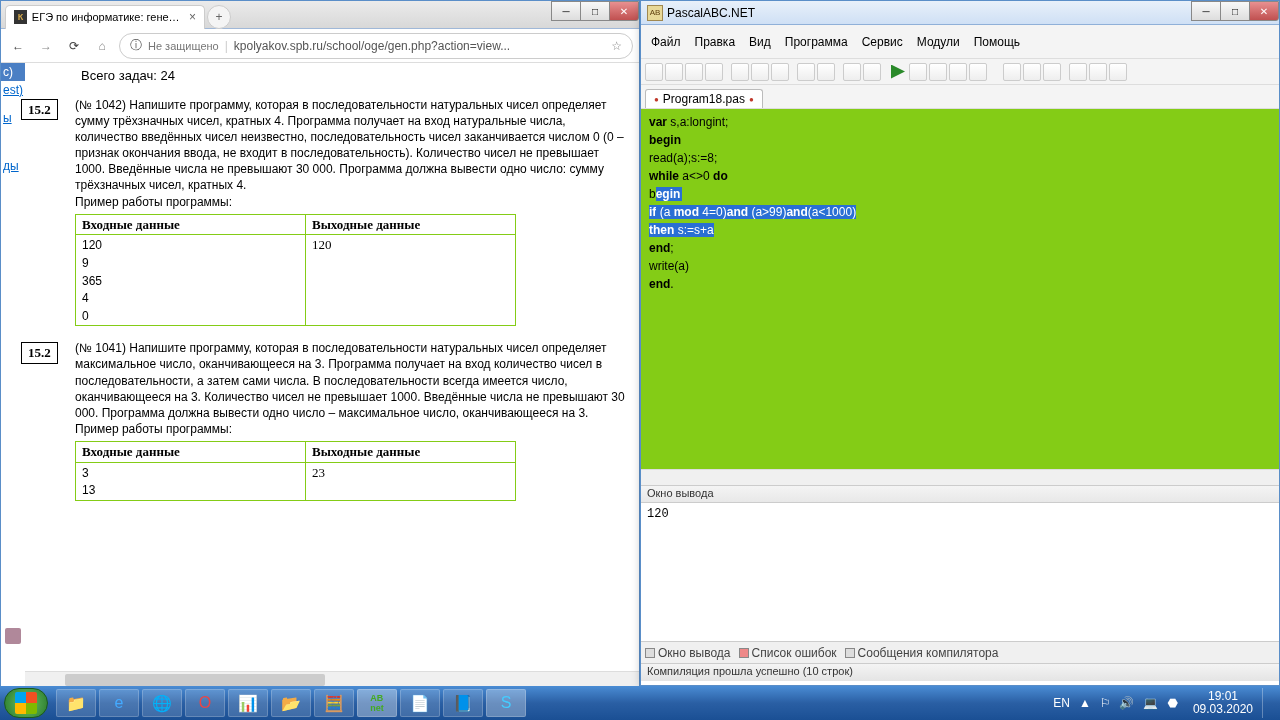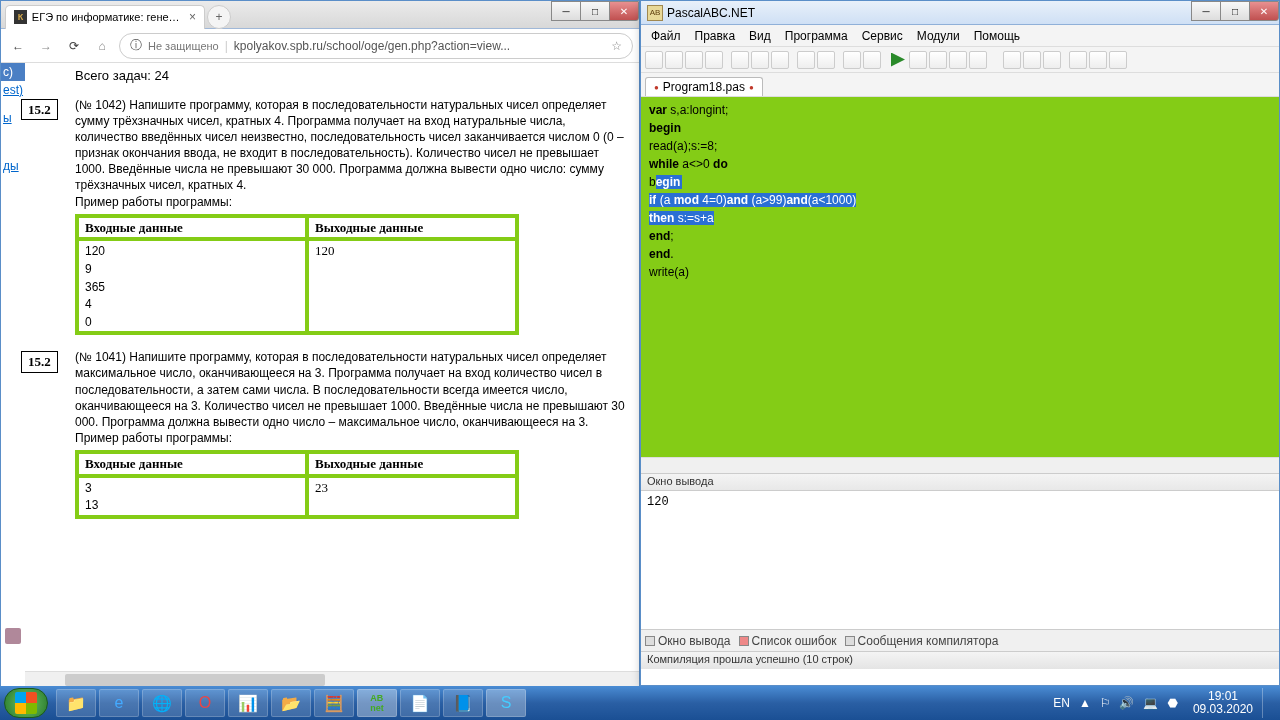--- a/index.html
+++ b/index.html
@@ -21,30 +21,30 @@
 .nav-btn.active{color:#444}
 .url-box{flex:1;display:flex;align-items:center;gap:6px;border:1px solid #ccc;border-radius:14px;padding:3px 10px;height:26px;font-size:12px;color:#555}
 .url-box .insec{color:#777;font-size:11px}
 .page{height:624px;overflow:hidden;background:#fff;position:relative}
 .sidebar{position:absolute;left:0;top:0;width:24px;height:100%;font-size:10px;color:#0066cc}
 .sidebar div{padding:2px;cursor:pointer}
 .content{margin-left:24px;padding:4px 10px 0 50px;font-family:"Times New Roman",serif;font-size:14px;color:#000;line-height:1.35}
 .task-num{position:absolute;border:1px solid #000;padding:1px 6px;font-weight:bold;font-family:"Times New Roman",serif;font-size:13px;background:#fff}
 .task-block{position:relative;margin-bottom:8px}
 .io-table{border-collapse:collapse;margin-top:4px}
-.io-table td,.io-table th{border:4px solid #84cc16;padding:1px 6px;font-family:"Times New Roman",serif;font-size:13px;text-align:left;vertical-align:top;font-weight:normal}
+.io-table td,.io-table th{border:1px solid #84cc16;padding:1px 6px;font-family:"Times New Roman",serif;font-size:13px;text-align:left;vertical-align:top;font-weight:normal}
 .io-table th{font-weight:bold}
 .link{color:#0066cc;text-decoration:underline;cursor:pointer;font-family:"Times New Roman",serif;font-size:14px}
 .hscroll{position:absolute;bottom:0;left:24px;right:0;height:16px;background:#f0f0f0;border-top:1px solid #ddd}
 .hscroll-thumb{position:absolute;left:40px;width:260px;height:12px;top:2px;background:#ccc;border-radius:2px}
 .ide{left:640px;top:0;width:640px;height:686px}
 .ide-title{height:24px;background:linear-gradient(#e8f0fa,#cfe0f5);display:flex;align-items:center;padding:0 6px;border-bottom:1px solid #8fb0d8;position:relative}
 .ide-title-icon{width:16px;height:16px;background:#e8d898;border:1px solid #a08850;margin-right:4px;display:flex;align-items:center;justify-content:center;font-size:8px;color:#604010}
 .ide-title-text{font-size:12px;color:#000}
-.menubar{height:22px;display:flex;align-items:center;padding:0 4px;gap:2px;background:#f4f4f4;border-bottom:1px solid #ddd;font-size:11px}
+.menubar{height:34px;display:flex;align-items:center;padding:0 4px;gap:2px;background:#f4f4f4;border-bottom:1px solid #ddd;font-size:11px}
 .menubar span{padding:2px 6px;cursor:pointer}
 .toolbar{height:26px;display:flex;align-items:center;padding:0 4px;gap:2px;background:#f4f4f4;border-bottom:1px solid #ddd}
 .tb-btn{width:18px;height:18px;border:1px solid #ccc;background:linear-gradient(#fff,#eee);border-radius:2px}
 .tb-sep{width:4px}
 .tb-run{width:14px;height:14px;background:#2a8a2a;clip-path:polygon(0 0,100% 50%,0 100%)}
 .filetab-bar{height:24px;background:#f4f4f4;border-bottom:1px solid #ddd;display:flex;align-items:end;padding:0 4px}
 .filetab{background:#fff;border:1px solid #bbb;border-bottom:none;padding:2px 8px;font-size:11px;display:flex;align-items:center;gap:4px;border-radius:3px 3px 0 0}
 .filetab .bullet{color:#c0392b;font-size:8px}
 .code-area{height:376px;background:#84cc16;padding:4px 8px;font-family:"Courier New",monospace;font-size:19px;line-height:1.5;overflow:hidden;position:relative}
 .code-area .kw{font-weight:bold}
@@ -99,21 +99,21 @@
   </div>
   <div class="page">
    <div class="sidebar">
     <div style="background:#4a7fc4;color:#fff">с)</div>
     <div style="text-decoration:underline">est)</div>
     <div style="margin-top:10px;text-decoration:underline">ы</div>
     <div style="margin-top:30px;text-decoration:underline">ды</div>
    </div>
    <div class="avatar"></div>
    <div class="content">
-    <div style="color:#000;font-size:13px">Всего задач: 24</div>
+    <div style="margin-left:6px;color:#000;font-size:13px">Всего задач: 24</div>
     <div class="task-block" style="margin-top:12px">
      <div class="task-num" style="left:-54px;top:2px">15.2</div>
      <p><span>(№ 1042)</span> <span>Напишите программу, которая в последовательности натуральных чисел определяет сумму трёхзначных чисел, кратных 4. Программа получает на вход натуральные числа, количество введённых чисел неизвестно, последовательность чисел заканчивается числом 0 (0 – признак окончания ввода, не входит в последовательность). Количество чисел не превышает 1000. Введённые числа не превышают 30 000. Программа должна вывести одно число: сумму трёхзначных чисел, кратных 4.</span></p>
      <p>Пример работы программы:</p>
      <table class="io-table">
       <tbody>
                 <tr>
                   <th style="width:230px">Входные данные</th>
                   <th style="width:210px">Выходные данные</th>
                 </tr>
@@ -207,22 +207,22 @@
   </div>
   <div class="code-area">
 <div><span class="kw">var</span><span> s,a:longint;</span></div>
 <div><span class="kw">begin</span></div>
 <div><span>   read(a);s:=8;</span></div>
 <div><span>   </span><span class="kw">while</span><span> a&lt;&gt;0 </span><span class="kw">do</span></div>
 <div><span>   b</span><span class="hl kw" style="padding-right:2px">egin</span></div>
 <div><span class="hl">     </span><span class="hl kw">if</span><span class="hl"> (a </span><span class="hl kw">mod</span><span class="hl"> 4=0)</span><span class="hl kw">and</span><span class="hl"> (a&gt;99)</span><span class="hl kw">and</span><span class="hl">(a&lt;1000)</span></div>
 <div><span class="hl">     </span><span class="hl kw">then</span><span class="hl"> s:=s+a</span></div>
 <div><span>   </span><span class="kw">end</span><span>;</span></div>
+<div><span>write(a)</span></div>
 <div><span class="kw">end</span><span>.</span></div>
-<div><span>write(a)</span></div>
    <div class="code-scroll"></div>
   </div>
   <div class="output-label">Окно вывода</div>
   <div class="output">120</div>
   <div class="bottom-tabs">
    <span>
           <span class="bt-ico"></span>
           <span>Окно вывода</span>
         </span>
    <span>

